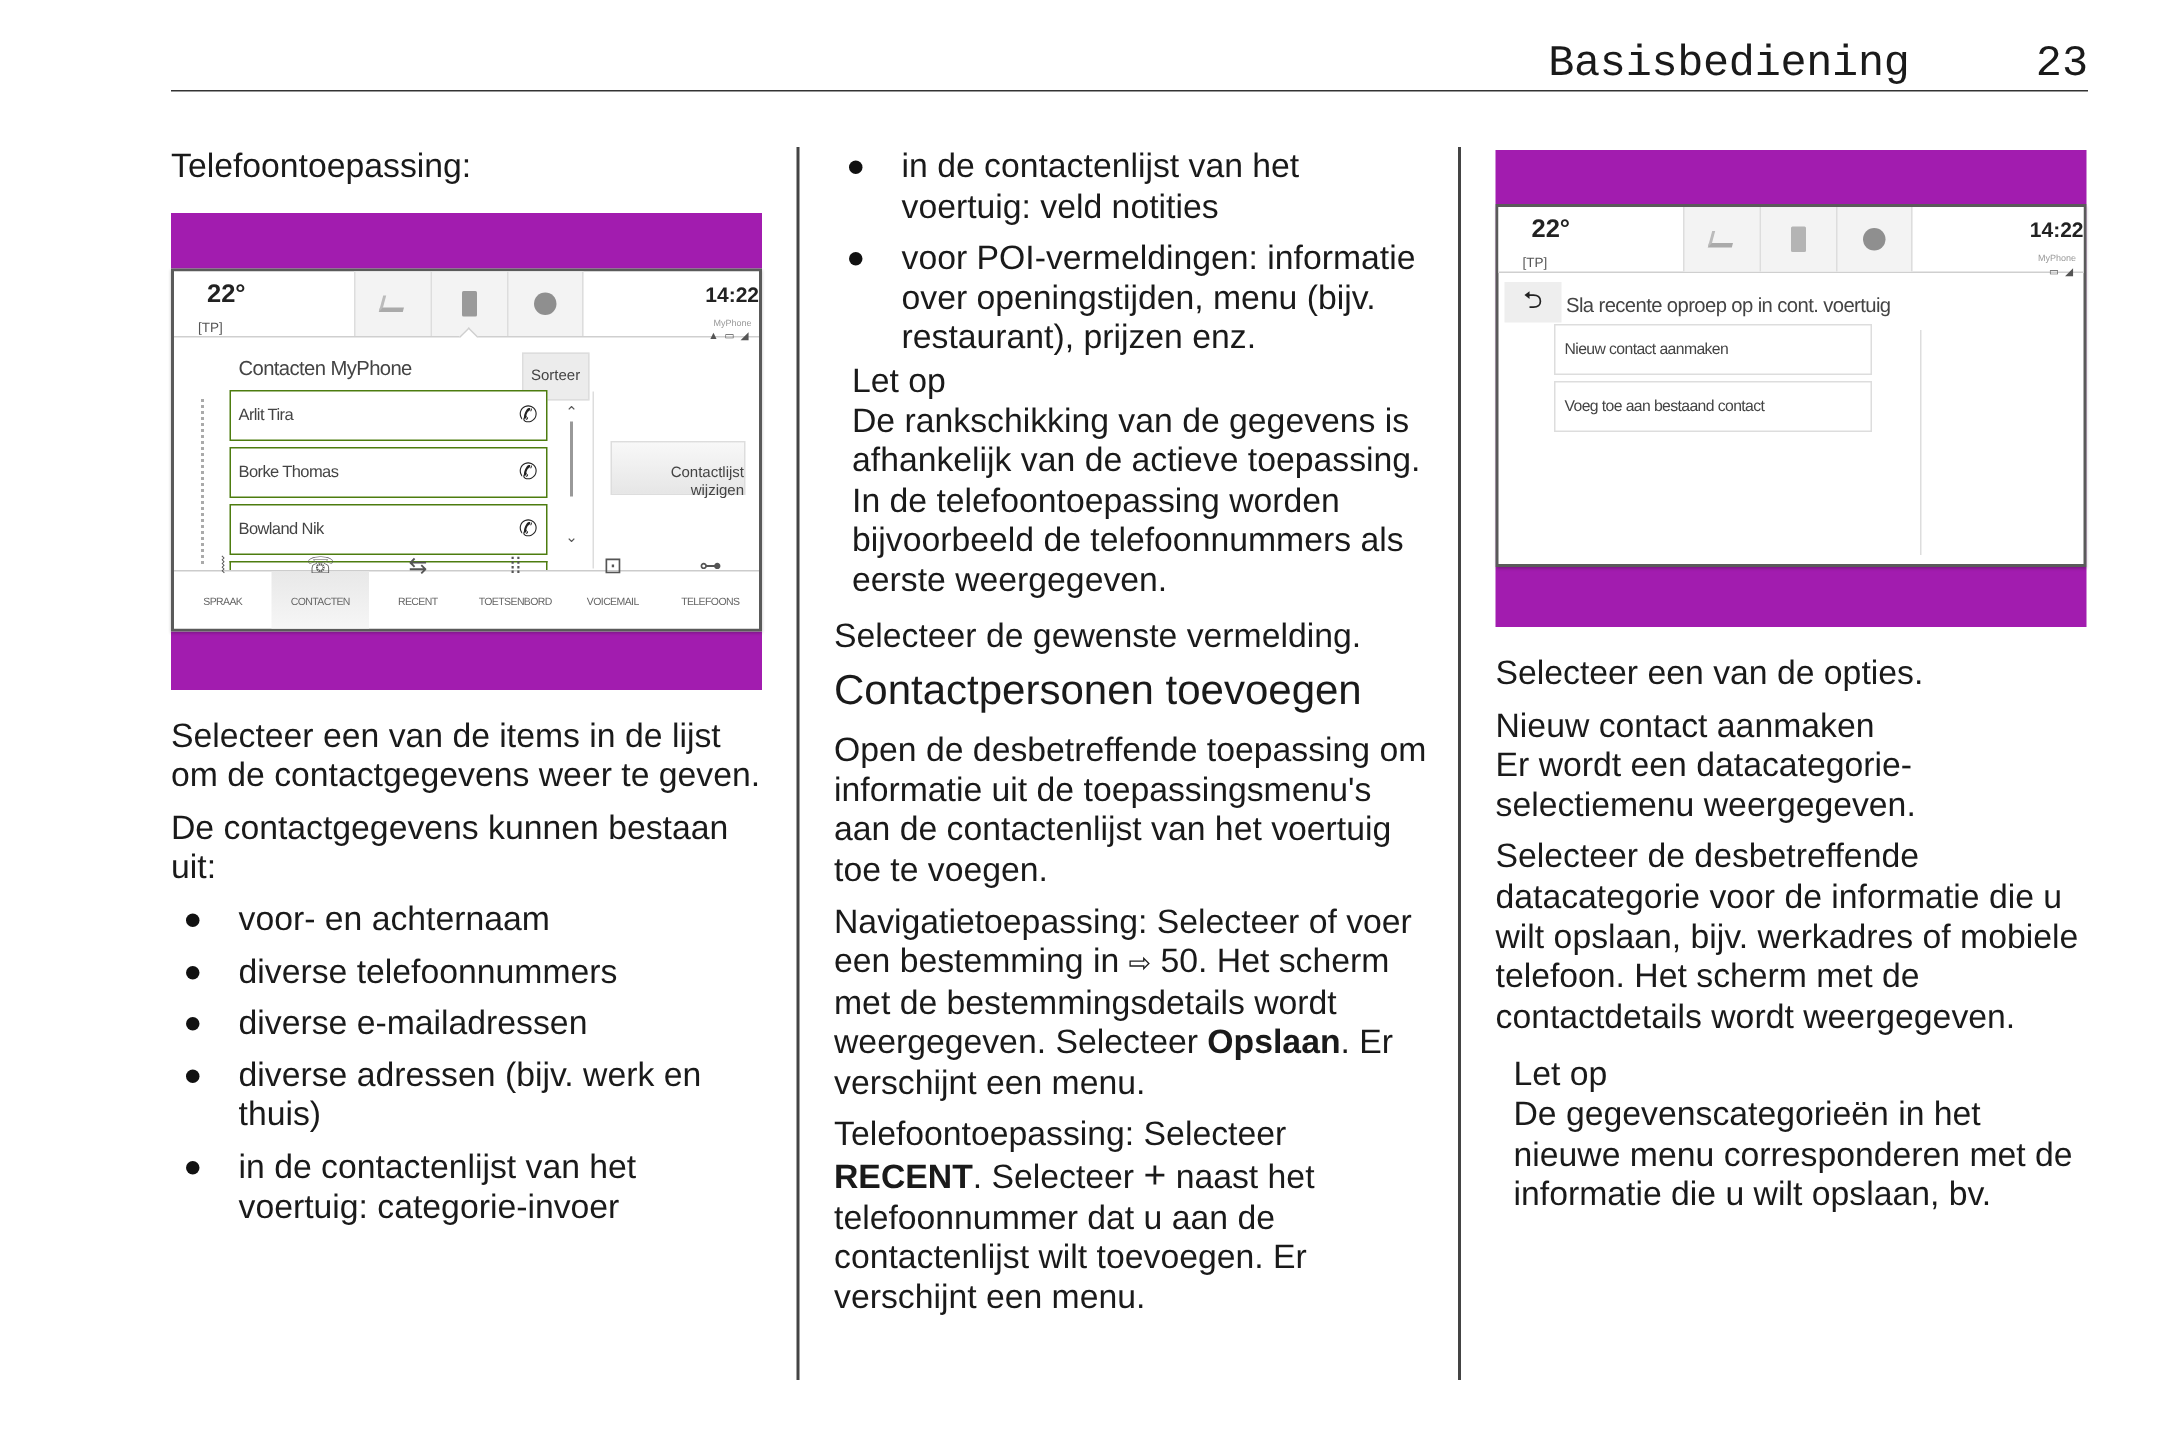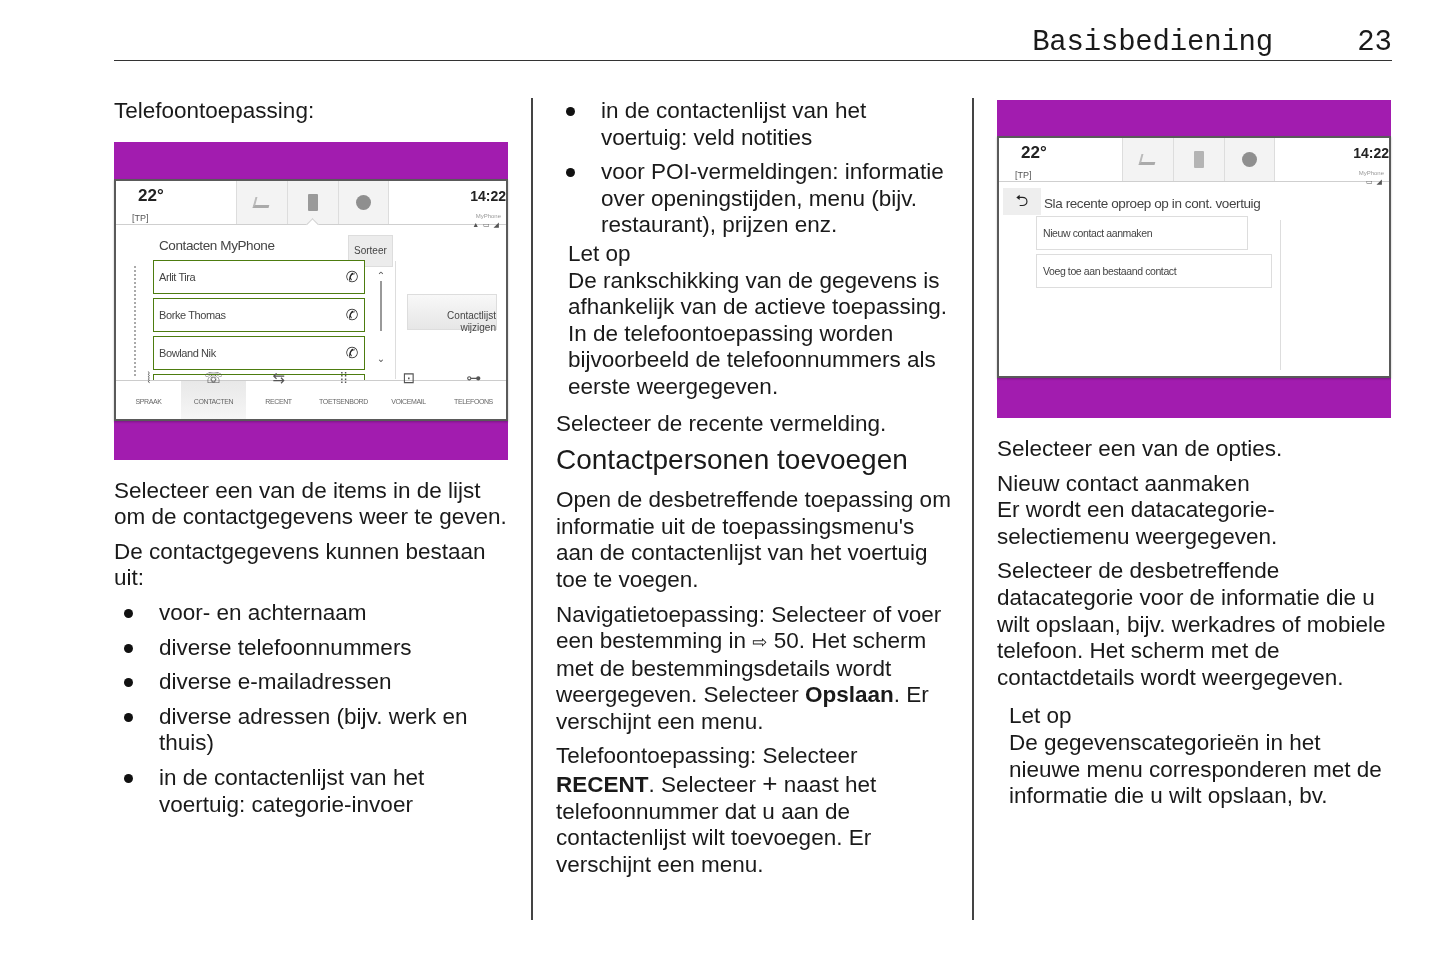--- a/index.html
+++ b/index.html
@@ -177,21 +177,21 @@
 
 <div class="col col-2">
   <ul class="bullets">
     <li>in de contactenlijst van het voertuig: veld notities</li>
     <li>voor POI-vermeldingen: informatie over openingstijden, menu (bijv. restaurant), prijzen enz.</li>
   </ul>
   <div class="note" style="padding-left:12px;margin-top:-6px;">
     <div class="subhead">Let op</div>
     <div>De rankschikking van de gegevens is afhankelijk van de actieve toepassing. In de telefoontoepassing worden bijvoorbeeld de telefoonnummers als eerste weergegeven.</div>
   </div>
-  <p style="margin-top:10px;">Selecteer de recente vermelding.</p>
+  <p style="margin-top:10px;">Selecteer de gewenste vermelding.</p>
   <div class="heading">Contactpersonen toevoegen</div>
   <p>Open de desbetreffende toepassing om informatie uit de toepassingsmenu's aan de contactenlijst van het voertuig toe te voegen.</p>
   <p>
     <span>Navigatietoepassing: Selecteer of voer een bestemming in </span><span class="ref-arrow">⇨</span><span> 50. Het scherm met de bestemmingsdetails wordt weergegeven. Selecteer </span><span class="bold">Opslaan</span><span>. Er verschijnt een menu.</span>
   </p>
   <p>
     <span>Telefoontoepassing: Selecteer </span><span class="bold">RECENT</span><span>. Selecteer </span><span style="font-size:26px;">+</span><span> naast het telefoonnummer dat u aan de contactenlijst wilt toevoegen. Er verschijnt een menu.</span>
   </p>
 </div>
 
@@ -216,21 +216,21 @@
         <span class="device">MyPhone</span>
         <span class="status-icons">▭ ◢</span>
       </div>
 
       <div class="back-btn" style="left:4px;top:50px;">
         <span>⮌</span>
       </div>
       <span class="screen-title" style="left:45px;top:53px;">Sla recente oproep op in cont. voertuig</span>
 
       <div class="option-item" style="left:37px;top:78px;width:212px;">Nieuw contact aanmaken</div>
-      <div class="option-item" style="left:37px;top:116px;width:236px;">Voeg toe aan bestaand contact</div>
+      <div class="option-item" style="left:37px;top:116px;width:212px;">Voeg toe aan bestaand contact</div>
 
       <div class="vline" style="left:281px;top:82px;height:150px;"></div>
     </div>
   </div>
 
   <p>Selecteer een van de opties.</p>
   <div style="margin-bottom:8px;">
     <div>Nieuw contact aanmaken</div>
     <div>Er wordt een datacategorie-selectiemenu weergegeven.</div>
   </div>

